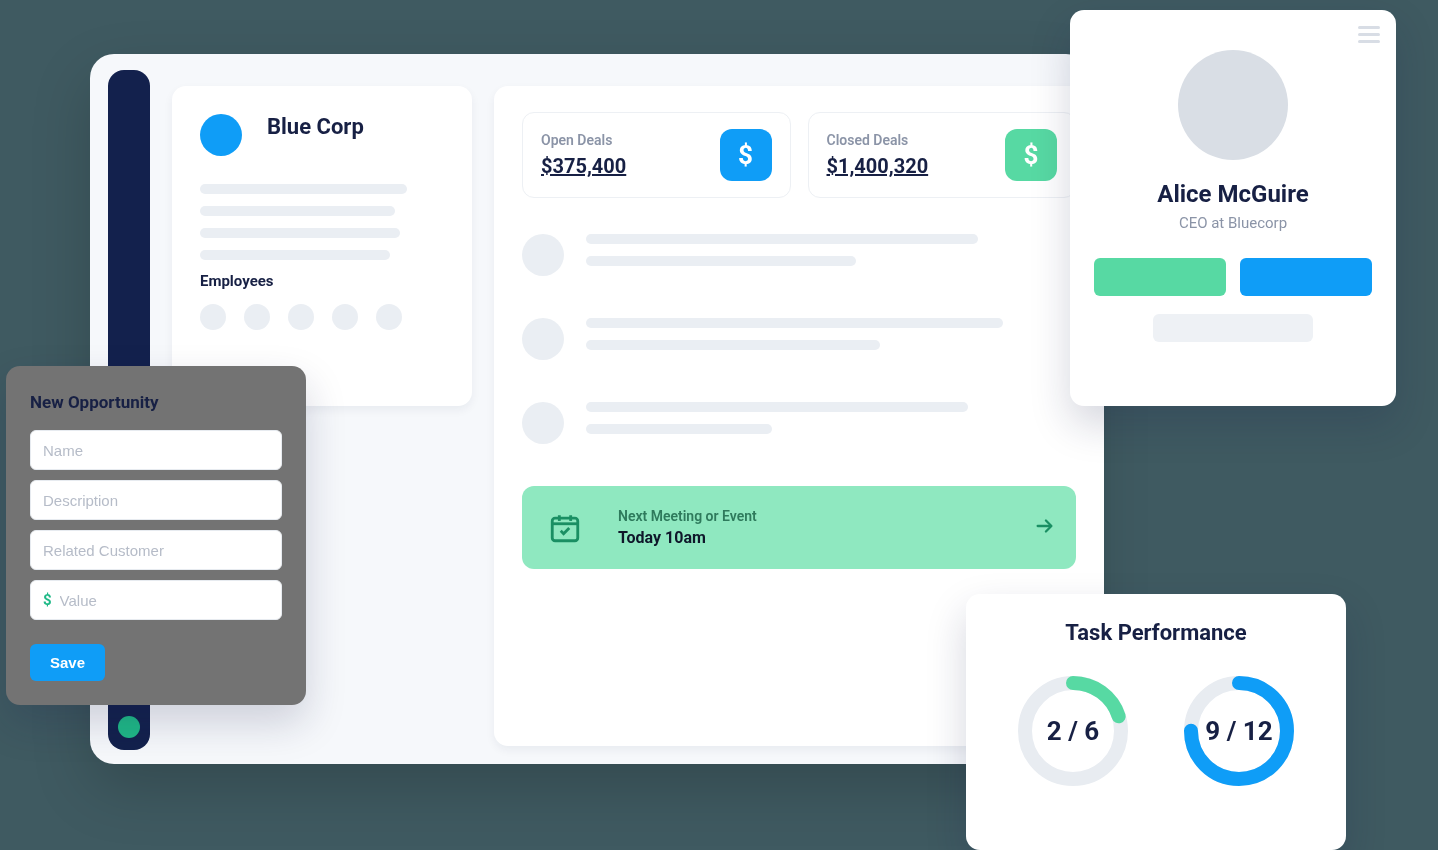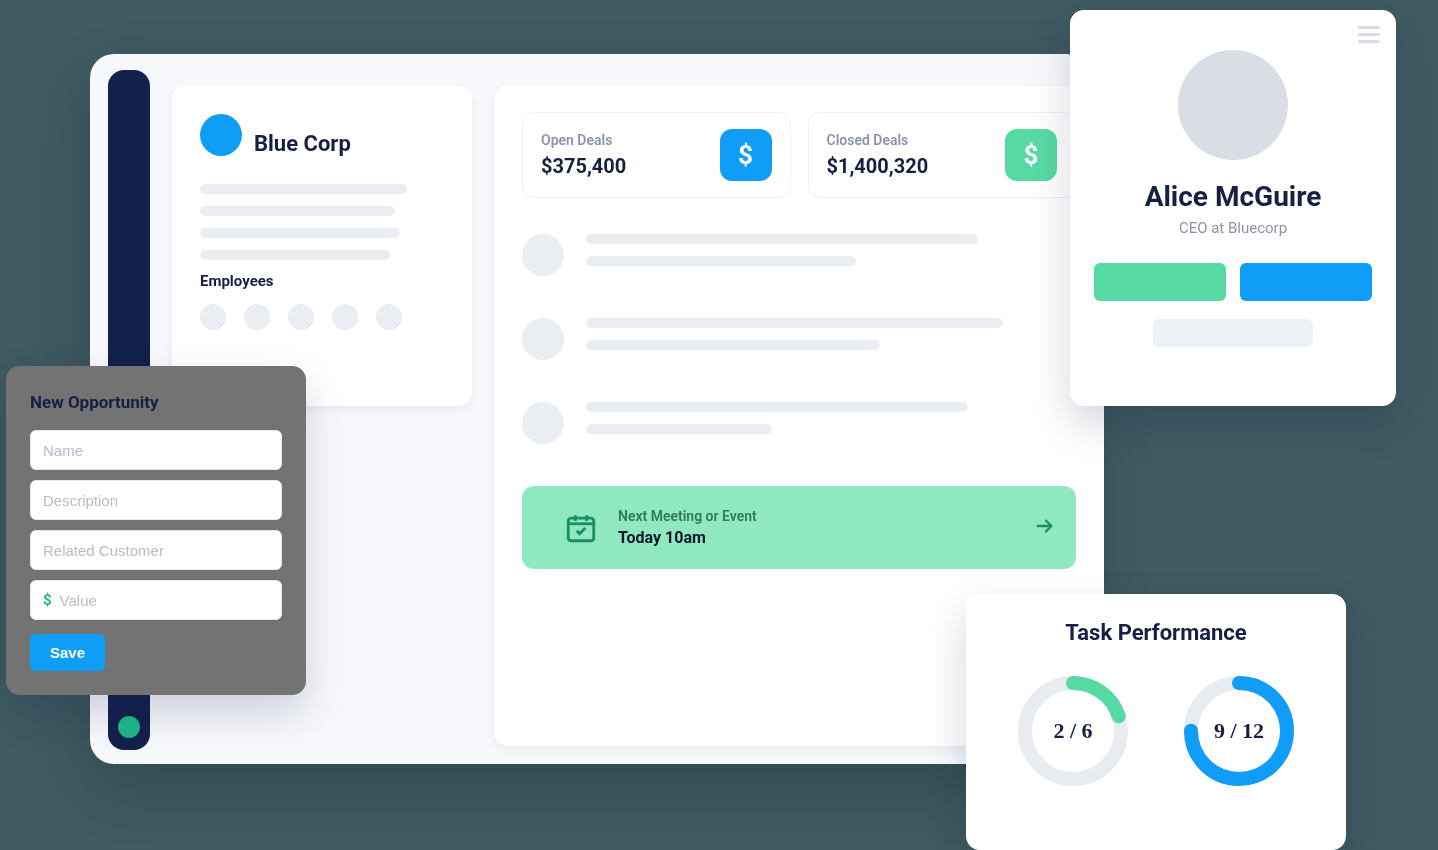--- a/index.html
+++ b/index.html
@@ -37,21 +37,21 @@
   
   .company-card {
     position: absolute;
     left: 82px; top: 32px;
     width: 300px; height: 320px;
     background: #fff;
     border-radius: 14px;
     box-shadow: 0 4px 10px rgba(20,30,70,0.06);
     padding: 28px 28px;
   }
-  .company-head { display:flex; align-items:flex-end; gap:12px; margin-bottom:28px;}
+  .company-head { display:flex; align-items:flex-start; gap:25px; margin-bottom:28px;}
   .company-dot { width:42px; height:42px; background:#0f9df7; border-radius:50%; }
   .company-name { font-size:22px; font-weight:700; color:#172044; }
   .skel-line { height:10px; background:#eaeef3; border-radius:5px; margin-bottom:12px; }
   .emp-label { font-size:15px; font-weight:700; color:#172044; margin-top:10px; margin-bottom:14px;}
   .emp-row { display:flex; gap:18px; }
   .emp-dot { width:26px; height:26px; background:#eaeef3; border-radius:50%; }
 
   
   .main-area {
     position: absolute;
@@ -61,41 +61,41 @@
     border-radius:14px;
     box-shadow: 0 4px 10px rgba(20,30,70,0.06);
     padding: 26px 28px;
   }
   .deal-cards { display:flex; gap:17px; }
   .deal-card {
     flex:1; border:1px solid #edf0f4; border-radius:12px;
     padding:16px 18px; display:flex; justify-content:space-between; align-items:center;
   }
   .deal-text .lbl { font-size:14px; color:#8b94a7; font-weight:600; }
-  .deal-text .val { font-size:20px; color:#172044; font-weight:700; margin-top:6px;}
+  .deal-text .val { font-size:20px; color:#172044; font-weight:700; margin-top:6px;text-decoration:underline;}
   .deal-badge {
     width:52px; height:52px; border-radius:12px;
     display:flex; align-items:center; justify-content:center;
     font-size:26px; font-weight:700; color:#fff;
   }
   .badge-blue { background:#0f9df7; }
   .badge-green { background:#57d9a3; }
 
   .feed { margin-top:36px; }
   .feed-item { display:flex; gap:22px; align-items:flex-start; margin-bottom:40px;}
   .feed-avatar { width:42px; height:42px; background:#eaeef3; border-radius:50%; flex-shrink:0;}
   .feed-lines { flex:1; }
   .feed-line { height:10px; background:#eaeef3; border-radius:5px; margin-bottom:12px; }
 
   .event-banner {
     margin-top:10px;
     background:#8fe8c0;
     border-radius:12px;
-    padding:22px 42px;
-    display:flex; align-items:center; gap:20px;
+    padding:22px 26px;
+    display:flex; align-items:center; gap:36px;
     position:relative;
   }
   .event-icon { width:34px; height:34px; flex-shrink:0; }
   .event-text .cap { font-size:14px; color:#2e7a5c; font-weight:600; }
   .event-text .big { font-size:16px; color:#0f172a; font-weight:700; margin-top:4px;}
   .event-arrow { position:absolute; right:20px; top:50%; transform:translateY(-50%); }
 
   
   .opp-card {
     position:absolute;
@@ -111,38 +111,38 @@
     width:100%; height:40px;
     border:1px solid #e7ebf0; border-radius:6px;
     padding:0 12px; font-size:15px; color:#9aa2b1;
     margin-bottom:10px;
     display:flex; align-items:center; gap:8px;
     background:#fff;
   }
   .opp-input input { border:none; outline:none; font-size:15px; color:#333; width:100%; background:transparent;}
   .opp-input input::placeholder { color:#b6bcc8; }
   .opp-save {
-    margin-top:4px; background:#0f9df7; color:#fff;
+    margin-top:14px; background:#0f9df7; color:#fff;
     border:none; border-radius:6px; padding:10px 20px;
     font-size:15px; font-weight:600; cursor:pointer;
   }
 
   
   .profile-card {
     position:absolute;
     right:42px; top:10px;
     width:326px; height:396px;
     background:#fff; border-radius:14px;
     box-shadow: 0 18px 40px rgba(20,30,70,0.18);
     padding:20px 24px; text-align:center;
   }
   .hamb { position:absolute; right:16px; top:12px; cursor:pointer;}
   .hamb div { width:22px; height:3px; background:#d8dde5; border-radius:2px; margin:4px 0;}
   .avatar-big { width:110px; height:110px; background:#d9dee5; border-radius:50%; margin:20px auto 20px;}
-  .prof-name { font-size:28px; font-weight:700; color:#172044; }
+  .prof-name { font-size:24px; font-weight:700; color:#172044; }
   .prof-sub  { font-size:15px; color:#8b94a7; margin-top:6px;}
   .prof-actions { display:flex; gap:14px; margin-top:26px;}
   .prof-btn { flex:1; height:38px; border-radius:6px;}
   .prof-btn-g { background:#57d9a3;}
   .prof-btn-b { background:#0f9df7;}
   .prof-skel { width:160px; height:28px; background:#eef1f5; border-radius:6px; margin:18px auto 0;}
 
   
   .perf-card {
     position:absolute;
@@ -151,21 +151,21 @@
     background:#fff; border-radius:14px;
     box-shadow: 0 18px 40px rgba(20,30,70,0.18);
     padding:26px 24px;
   }
   .perf-title { font-size:22px; font-weight:700; color:#172044; text-align:center;}
   .perf-row { display:flex; justify-content:space-around; margin-top:26px;}
   .ring-wrap { position:relative; width:120px; height:120px;}
   .ring-wrap svg { transform: rotate(-90deg);}
   .ring-label {
     position:absolute; inset:0; display:flex; align-items:center; justify-content:center;
-    font-size:22px; font-weight:700; color:#172044;font-family:Liberation Serif, serif;
+    font-size:26px; font-weight:700; color:#172044;
   }
 </style>
 </head>
 <body>
 
 <div class="backdrop">
   <div class="sidebar-rail">
     <div class="sidebar-dot"></div>
   </div>
 

